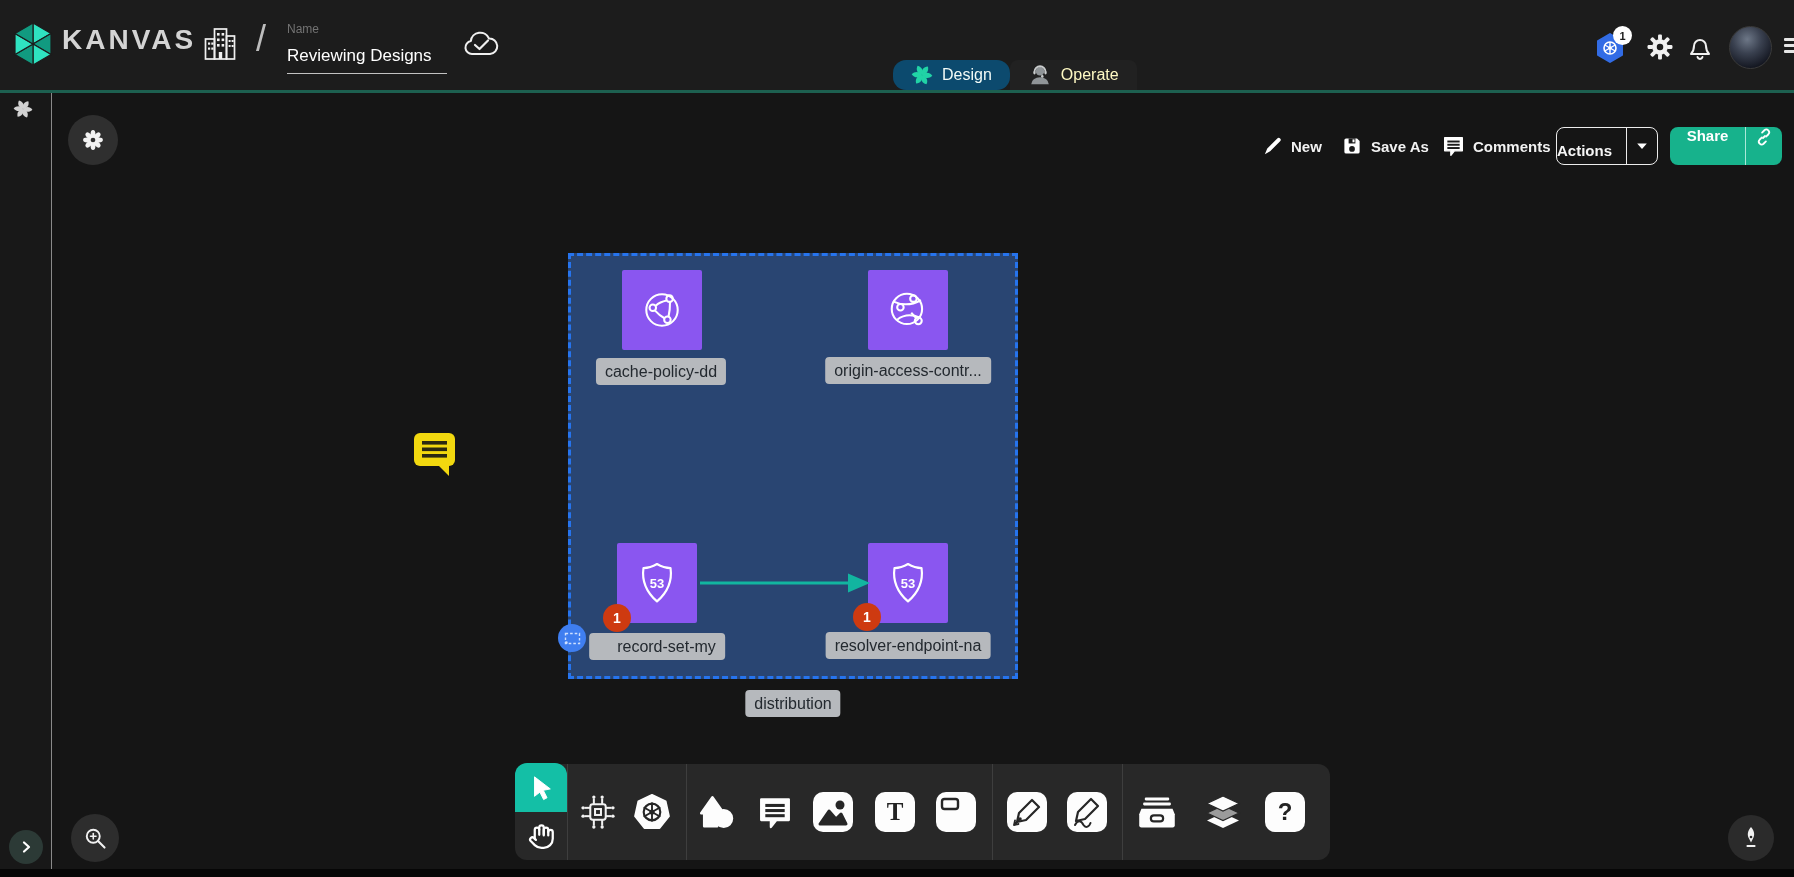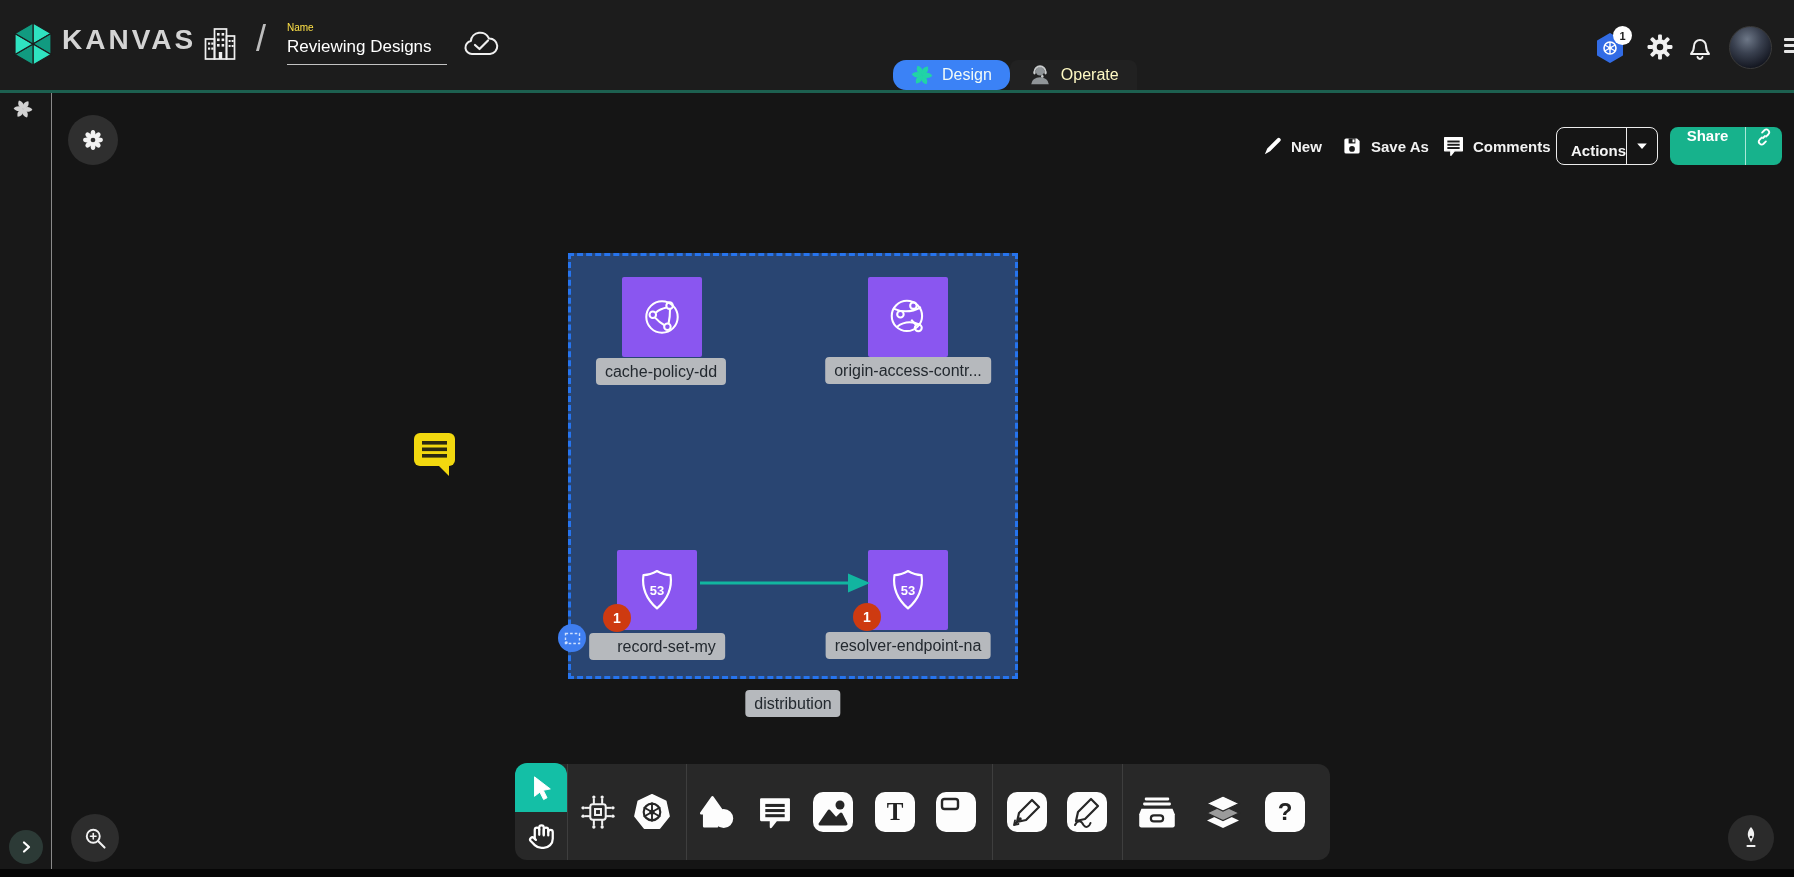--- a/index.html
+++ b/index.html
@@ -8,29 +8,29 @@
          font-family:"Liberation Sans",sans-serif;color:#eee;}
   
   .header{position:absolute;left:0;top:0;width:1794px;height:90px;background:#1c1c1c;}
   .green-line{position:absolute;left:0;top:90px;width:1794px;height:3px;background:#1d6050;}
   .logo-mark{position:absolute;left:12px;top:21px;width:42px;height:46px;}
   .logo-text{position:absolute;left:62px;top:24px;font-size:28px;font-weight:700;
              letter-spacing:3px;color:#d4d4d4;}
   .org-icon{position:absolute;left:203px;top:26px;width:34px;height:36px;}
   .slash{position:absolute;left:256px;top:18px;font-size:36px;font-weight:300;color:#bdbdbd;}
   .name-field{position:absolute;left:287px;top:22px;width:162px;}
-  .name-label{font-size:10px;color:#fde047;display:block;margin-bottom:2px;}
+  .name-label{font-size:12px;color:#737373;display:block;margin-bottom:8px;}
   .name-input{width:160px;background:transparent;border:none;border-bottom:1px solid #c2c2c2;
               color:#fff;font-size:17px;font-family:"Liberation Sans",sans-serif;
               padding:2px 0 7px 0;outline:none;}
   .cloud-icon{position:absolute;left:461px;top:29px;width:40px;height:30px;}
   .tabs{position:absolute;left:893px;top:60px;height:30px;display:flex;}
   .tab{display:flex;align-items:center;gap:9px;padding:0 18px;height:30px;font-size:16px;
        color:#e9e9e9;border-radius:8px 8px 0 0;cursor:default;}
-  .tab.active{background:#3b82f6;color:#f2fbf7;border-radius:13px;}
+  .tab.active{background:#0c4a6e;color:#f2fbf7;border-radius:13px;}
   .tab.inactive{background:#212121;color:#fef9c3;}
   .k8s-hex{position:absolute;left:1596px;top:33px;width:28px;height:30px;}
   .k8s-badge{position:absolute;left:1613px;top:26px;width:19px;height:19px;border-radius:50%;
              background:#fff;color:#1c1c1c;font-size:11px;font-weight:700;display:flex;
              align-items:center;justify-content:center;}
   .gear-icon{position:absolute;left:1647px;top:34px;width:26px;height:26px;}
   .bell-icon{position:absolute;left:1687px;top:33px;width:26px;height:28px;}
   .avatar{position:absolute;left:1729px;top:26px;width:43px;height:43px;border-radius:50%;
           background:radial-gradient(circle at 42% 30%, #6d7787 0%, #3a4150 38%, #131620 78%);
           border:1px solid #3a3a3a;}
@@ -41,36 +41,36 @@
            border-right:1px solid #8a8a8a;}
   .sidebar-swirl{position:absolute;left:13px;top:6px;width:20px;height:20px;}
   .expand-btn{position:absolute;left:9px;top:737px;width:34px;height:34px;border-radius:50%;
               background:#2c3a36;display:flex;align-items:center;justify-content:center;}
   
   .abar-item{position:absolute;top:133px;display:flex;align-items:center;gap:8px;
              font-size:15px;font-weight:600;color:#f2f2f2;height:26px;}
   .btn-actions{position:absolute;left:1556px;top:127px;width:102px;height:38px;
                border:1.5px solid #ececec;border-radius:8px;display:flex;align-items:center;
                color:#f5f5f5;font-size:15px;font-weight:600;}
-  .btn-actions .lbl{flex:1;text-align:right;margin-top:8px;}
+  .btn-actions .lbl{flex:1;text-align:left;margin-top:8px;}
   .btn-actions .sep{width:1px;height:100%;background:#ececec;}
   .btn-actions .caret{width:30px;display:flex;align-items:center;justify-content:center;}
   .btn-share{position:absolute;left:1670px;top:127px;width:112px;height:38px;background:#17b28c;
              border-radius:8px;display:flex;align-items:flex-start;color:#fff;font-size:15px;
              font-weight:700;}
   .btn-share .lbl{flex:1;text-align:center;}
   .btn-share .sep{width:1px;height:100%;background:#e9fff8;opacity:.7;}
   .btn-share .link{width:36px;display:flex;align-items:center;justify-content:center;}
   
   .flower-btn{position:absolute;left:68px;top:115px;width:50px;height:50px;border-radius:50%;
               background:#2f2f2f;display:flex;align-items:center;justify-content:center;}
   .group{position:absolute;left:568px;top:253px;width:450px;height:426px;
          background:rgba(44,76,128,0.88);border:3px dashed #2674ee;}
   .node{position:absolute;width:80px;height:80px;background:#8a56f0;display:flex;
-        align-items:center;justify-content:center;border-radius:2px;margin-top:7px;}
+        align-items:center;justify-content:center;border-radius:2px;}
   .node-label{position:absolute;transform:translateX(-50%);height:27px;background:#b6b9bd;
               color:#23292f;font-size:16px;border-radius:4px;padding:0 9px;display:flex;
               align-items:center;white-space:nowrap;}
   .badge{position:absolute;width:28px;height:28px;border-radius:50%;background:#ce3a10;
          color:#fff;font-size:14px;font-weight:700;display:flex;align-items:center;
          justify-content:center;}
   .edge-svg{position:absolute;left:698px;top:570px;}
   .sel-handle{position:absolute;left:558px;top:624px;width:28px;height:28px;border-radius:50%;
               background:#3f7ef0;display:flex;align-items:center;justify-content:center;}
   .comment-pin{position:absolute;left:412px;top:431px;width:46px;height:47px;}

